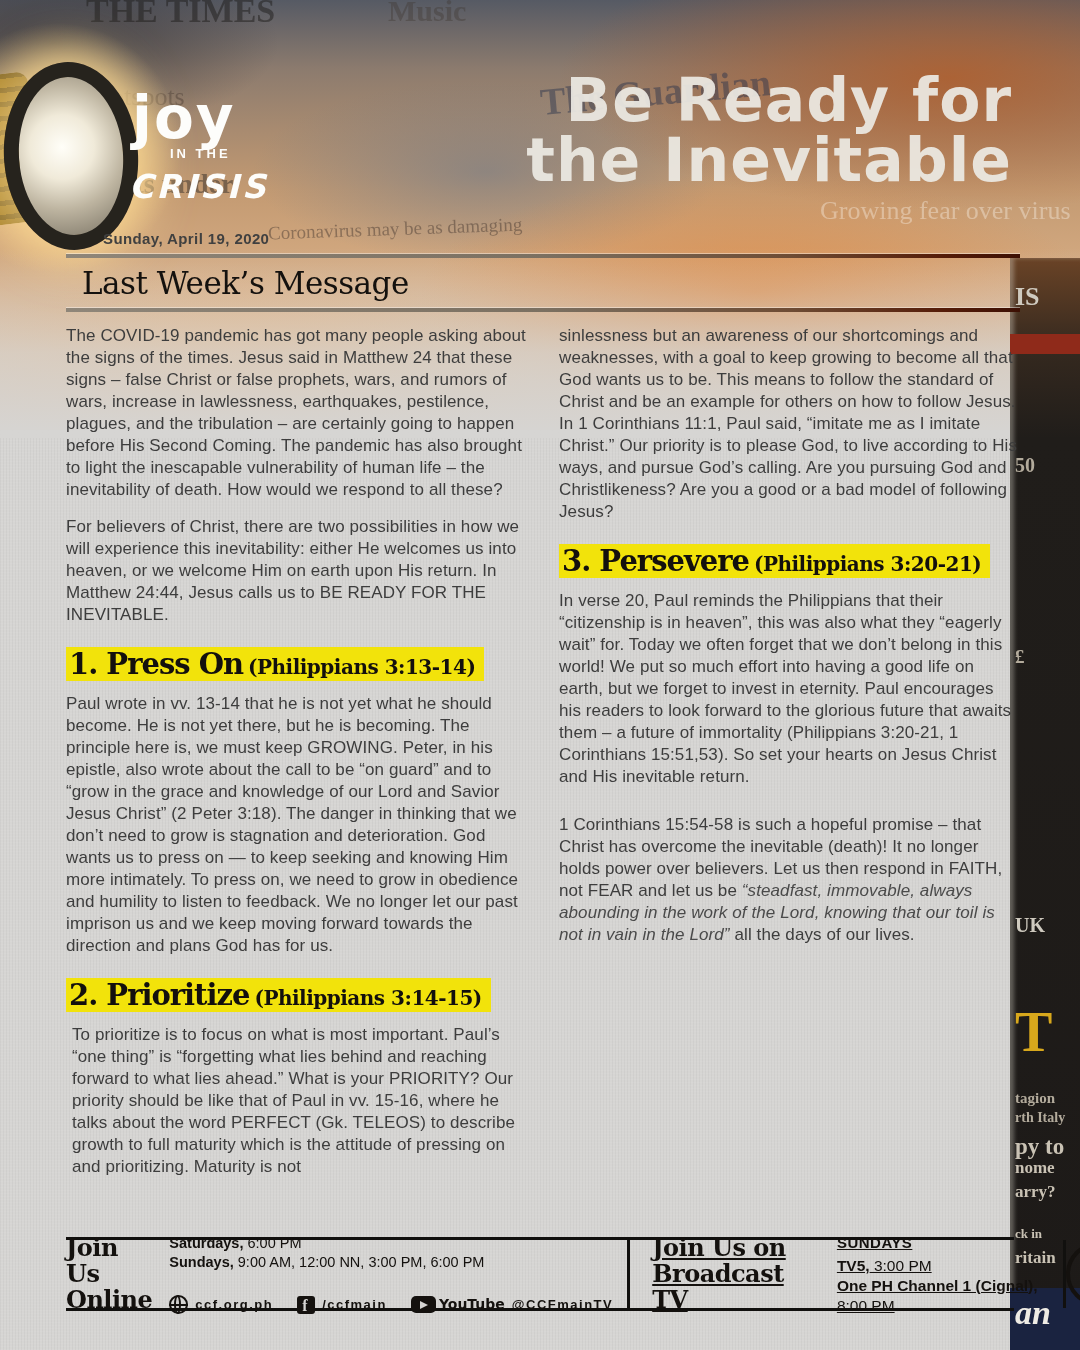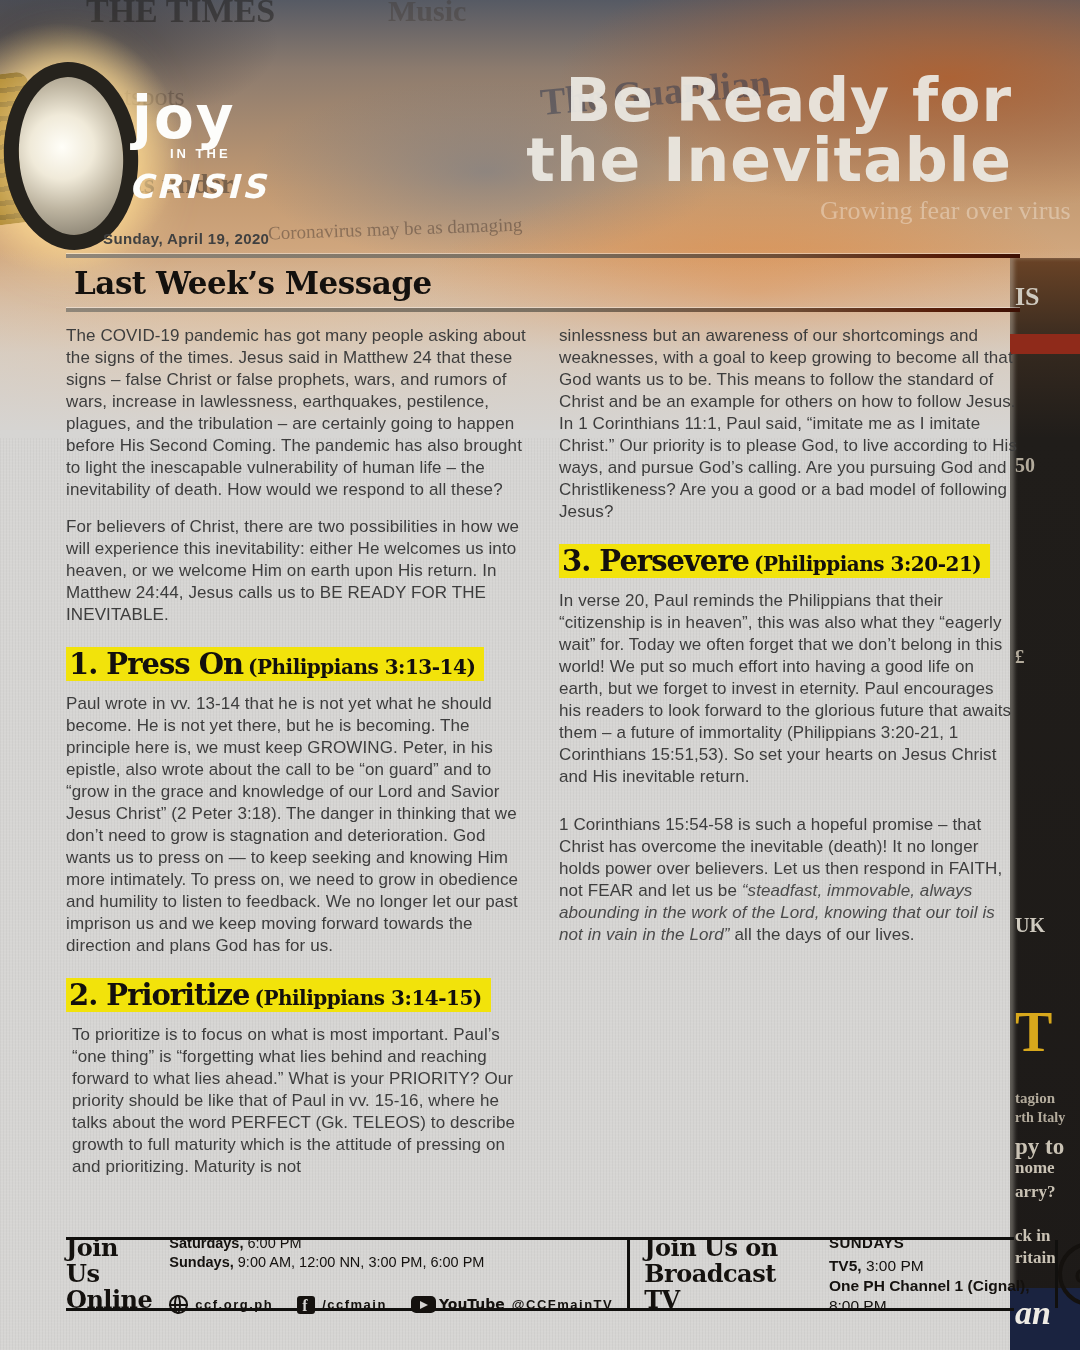--- a/index.html
+++ b/index.html
@@ -69,39 +69,39 @@
   .strip-frag{position:absolute;left:5px;color:#b3ab9c;font-family:"Liberation Serif",serif;font-weight:bold;white-space:nowrap;}
   .strip-red{position:absolute;left:0;width:100%;height:20px;background:#8f2a1a;}
   .strip-blue{position:absolute;left:0;width:100%;height:62px;background:#1a2340;}
 
   
   .content{position:absolute;left:66px;top:230px;width:954px;z-index:5;}
   .date{font-family:Liberation Sans, sans-serif;font-weight:bold;font-size:15px;color:#404040;letter-spacing:.4px;margin-left:37px;}
   .rule{height:4px;margin-top:7px;
     background:linear-gradient(90deg,#8f8679 0%,#7b7061 50%,#6e4c34 76%,#551c08 92%,#3c1004 100%);
     box-shadow:0 -1px 0 rgba(255,255,255,.4);}
-  .section-title{font-family:"DejaVu Serif",serif;font-weight:bold;font-size:31px;color:#14110e;margin:7px 8px 6px;letter-spacing:-.5px;}
+  .section-title{font-family:"DejaVu Serif",serif;font-weight:normal;font-size:31px;color:#14110e;margin:7px 16px 6px;letter-spacing:-.5px;}
   .cols{display:flex;gap:32px;margin-top:13px;}
   .col{width:461px;color:#3d3d3d;font-size:17px;line-height:22px;letter-spacing:.1px;}
   .col p{margin:0 0 15px;}
   .heading{margin:27px 0 13px;}
   .hl{display:inline;background:#f2e30b;padding:12px 9px 3px 3px;}
   .h-big{font-family:"DejaVu Serif",serif;font-weight:bold;font-size:29px;color:#13100d;letter-spacing:-1px;}
   .h-ref{font-family:"DejaVu Serif",serif;font-weight:bold;font-size:20px;color:#13100d;margin-left:5px;letter-spacing:-.5px;}
   .spacer-p{margin-top:26px !important;}
   .ital{font-style:italic;color:#4a4a4a;}
 
   
   .footer{
     position:absolute;left:66px;top:1237px;width:948px;height:68px;z-index:5;display:flex;
     border-top:3px solid #11100e;border-bottom:3px solid #11100e;color:#14110e;
   }
   .f-cell{display:flex;align-items:center;}
   .f-cell-online{flex:0 0 459px;border-right:3px solid #11100e;}
-  .f-cell-tv{flex:0 0 411px;border-right:3px solid #11100e;padding-left:14px;}
+  .f-cell-tv{flex:0 0 411px;border-right:3px solid #11100e;padding-left:22px;text-decoration:underline;}
   .f-cell-logo{flex:1;justify-content:center;}
   .f-title{font-family:"DejaVu Serif",serif;font-weight:bold;font-size:24px;line-height:26px;letter-spacing:-.5px;}
   .f-block{margin-left:17px;font-size:14.5px;line-height:19px;}
   .f-block b{font-weight:bold;}
   .f-icons{display:flex;align-items:center;gap:10px;margin-top:23px;font-weight:bold;font-size:13px;letter-spacing:1.5px;}
   .f-icons .grp{display:flex;align-items:center;gap:7px;margin-right:14px;}
   .globe-icon{width:15px;height:15px;border:2px solid #14110e;border-radius:50%;position:relative;display:inline-block;}
   .globe-icon::before{content:"";position:absolute;left:50%;top:-2px;bottom:-2px;width:7px;margin-left:-4.5px;border:2px solid #14110e;border-radius:50%;box-sizing:border-box;}
   .globe-icon::after{content:"";position:absolute;top:50%;left:-2px;right:-2px;border-top:2px solid #14110e;margin-top:-1px;}
   .fb-icon{width:18px;height:18px;background:#14110e;border-radius:3px;position:relative;}
@@ -135,21 +135,21 @@
   <span class="strip-frag" style="top:24px;font-size:26px;color:#cfcabf;">IS</span>
   <span class="strip-frag" style="top:196px;font-size:20px;">50</span>
   <span class="strip-frag" style="top:388px;font-size:19px;">£</span>
   <span class="strip-frag" style="top:656px;font-size:20px;color:#cfcabf;">UK</span>
   <span class="strip-frag" style="top:742px;font-size:56px;color:#d8a81c;">T</span>
   <span class="strip-frag" style="top:832px;font-size:15px;">tagion</span>
   <span class="strip-frag" style="top:852px;font-size:14px;">rth Italy</span>
   <span class="strip-frag" style="top:876px;font-size:23px;color:#c9c2b4;">py to</span>
   <span class="strip-frag" style="top:900px;font-size:17px;color:#c9c2b4;">nome</span>
   <span class="strip-frag" style="top:924px;font-size:17px;color:#c9c2b4;">arry?</span>
-  <span class="strip-frag" style="top:968px;font-size:17px;color:#c9c2b4;">ck in</span>
+  <span class="strip-frag" style="top:968px;font-size:13px;color:#c9c2b4;">ck in</span>
   <span class="strip-frag" style="top:990px;font-size:17px;color:#c9c2b4;">ritain</span>
   <div class="strip-blue" style="top:1030px;"></div>
   <span class="strip-frag" style="top:1036px;font-size:34px;color:#efece4;font-style:italic;">an</span>
 </div>
 
 <div class="flashlight">
   <div class="fl-glow"></div>
   <div class="fl-body"></div>
   <div class="fl-ring"></div>
 </div>

